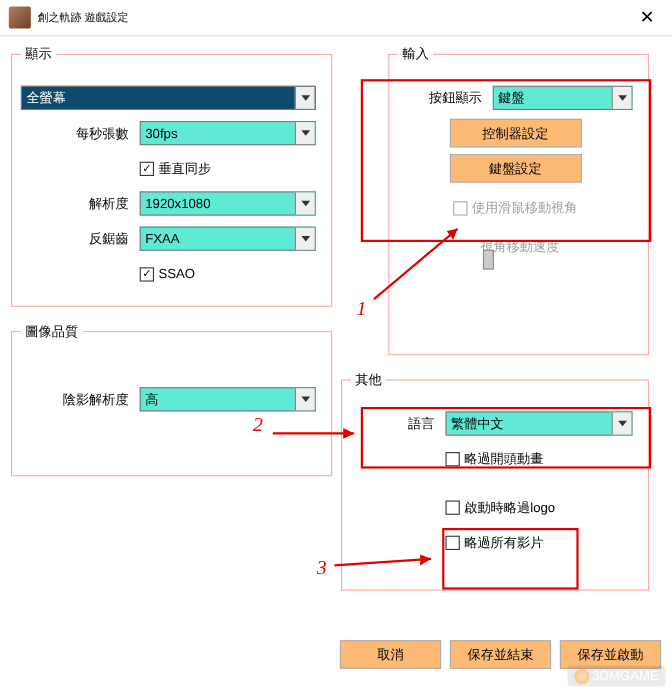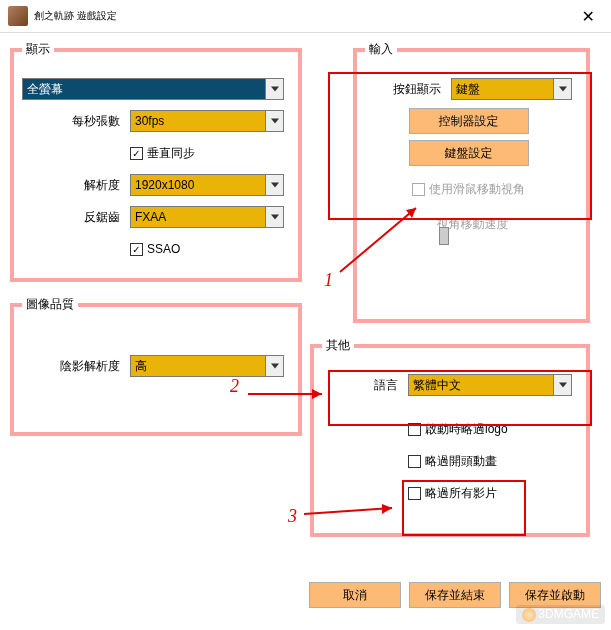--- a/index.html
+++ b/index.html
@@ -4,25 +4,25 @@
 <style>
 * { box-sizing: border-box; font-family: "Microsoft JhengHei", "PingFang TC", sans-serif; font-size: 12px; }
 body { margin: 0; background: #fff; width: 611px; height: 630px; position: relative; }
 .titlebar { display: flex; align-items: center; padding: 6px 8px; border-bottom: 1px solid #ddd; }
 .titleicon { width: 20px; height: 20px; margin-right: 6px; background: linear-gradient(135deg,#b08060,#704020); border-radius: 2px; }
 .titletxt { flex: 1; font-size: 10px; }
 .closex { font-size: 16px; padding: 0 8px; cursor: default; }
 .content { padding: 8px 10px 4px 10px; display: flex; gap: 8px; }
 .leftcol { width: 292px; }
 .rightcol { width: 280px; }
-fieldset { border: 4px solid #fca5a5; margin: 0 0 14px 0; padding: 12px 14px 10px 8px; position: relative; }
+fieldset { border: 1px solid #fca5a5; margin: 0 0 14px 0; padding: 12px 14px 10px 8px; position: relative; }
 legend { padding: 0 4px; font-size: 12px; }
 .row { display: flex; align-items: center; margin: 6px 0; min-height: 26px; }
 .lbl { width: 108px; text-align: right; padding-right: 10px; }
-.sel { flex: 1; height: 22px; border: 1px solid #7a7a7a; background: #eab308; display: flex; align-items: center; padding: 0 4px; position: relative; }
+.sel { flex: 1; height: 22px; border: 1px solid #7a7a7a; background: #5eead4; display: flex; align-items: center; padding: 0 4px; position: relative; }
 .sel.selected { background: #0c4a6e; color: #fff; }
 .sel::after { content: ""; position: absolute; right: 4px; top: 50%; transform: translateY(-50%); width: 0; height: 0; border-left: 4px solid transparent; border-right: 4px solid transparent; border-top: 5px solid #333; }
 .selbtn { position: absolute; right: 0; top: 0; bottom: 0; width: 18px; border-left: 1px solid #7a7a7a; background: #efefef; }
 .chk { display: flex; align-items: center; }
 .chkbox { width: 13px; height: 13px; border: 1px solid #333; margin-right: 4px; display: flex; align-items: center; justify-content: center; font-size: 10px; color: #000; }
 .btn { width: 120px; height: 26px; border: 1px solid #adadad; background: #fdba74; display: flex; align-items: center; justify-content: center; margin: 6px auto; }
 .disabled { color: #a0a0a0; }
 .slider { flex: 1; height: 4px; background: #d0d0d0; position: relative; margin: 0 4px; }
 .slider .thumb { position: absolute; right: 20px; top: -6px; width: 10px; height: 18px; background: #ccc; border: 1px solid #888; }
 .redbox { position: absolute; border: 2px solid #e00000; pointer-events: none; }
@@ -133,32 +133,32 @@
 
     <fieldset style="height:200px;">
       <legend>其他</legend>
       <div class="row">
         <div class="lbl" style="width:86px;">語言</div>
         <div class="sel">
             <span>繁體中文</span>
             <div class="selbtn"></div>
           </div>
       </div>
+      <div class="row">
+          <div style="width:86px;"></div>
+        <div class="chk">
+            <div class="chkbox"></div>
+            <span>略過開頭動畫</span>
+          </div>
+      </div>
       <div class="row" style="margin-top:18px;">
           <div style="width:86px;"></div>
         <div class="chk">
             <div class="chkbox"></div>
             <span>啟動時略過logo</span>
-          </div>
-      </div>
-      <div class="row">
-          <div style="width:86px;"></div>
-        <div class="chk">
-            <div class="chkbox"></div>
-            <span>略過開頭動畫</span>
           </div>
       </div>
       <div class="row">
           <div style="width:86px;"></div>
         <div class="chk">
             <div class="chkbox"></div>
             <span>略過所有影片</span>
           </div>
       </div>
     </fieldset>

